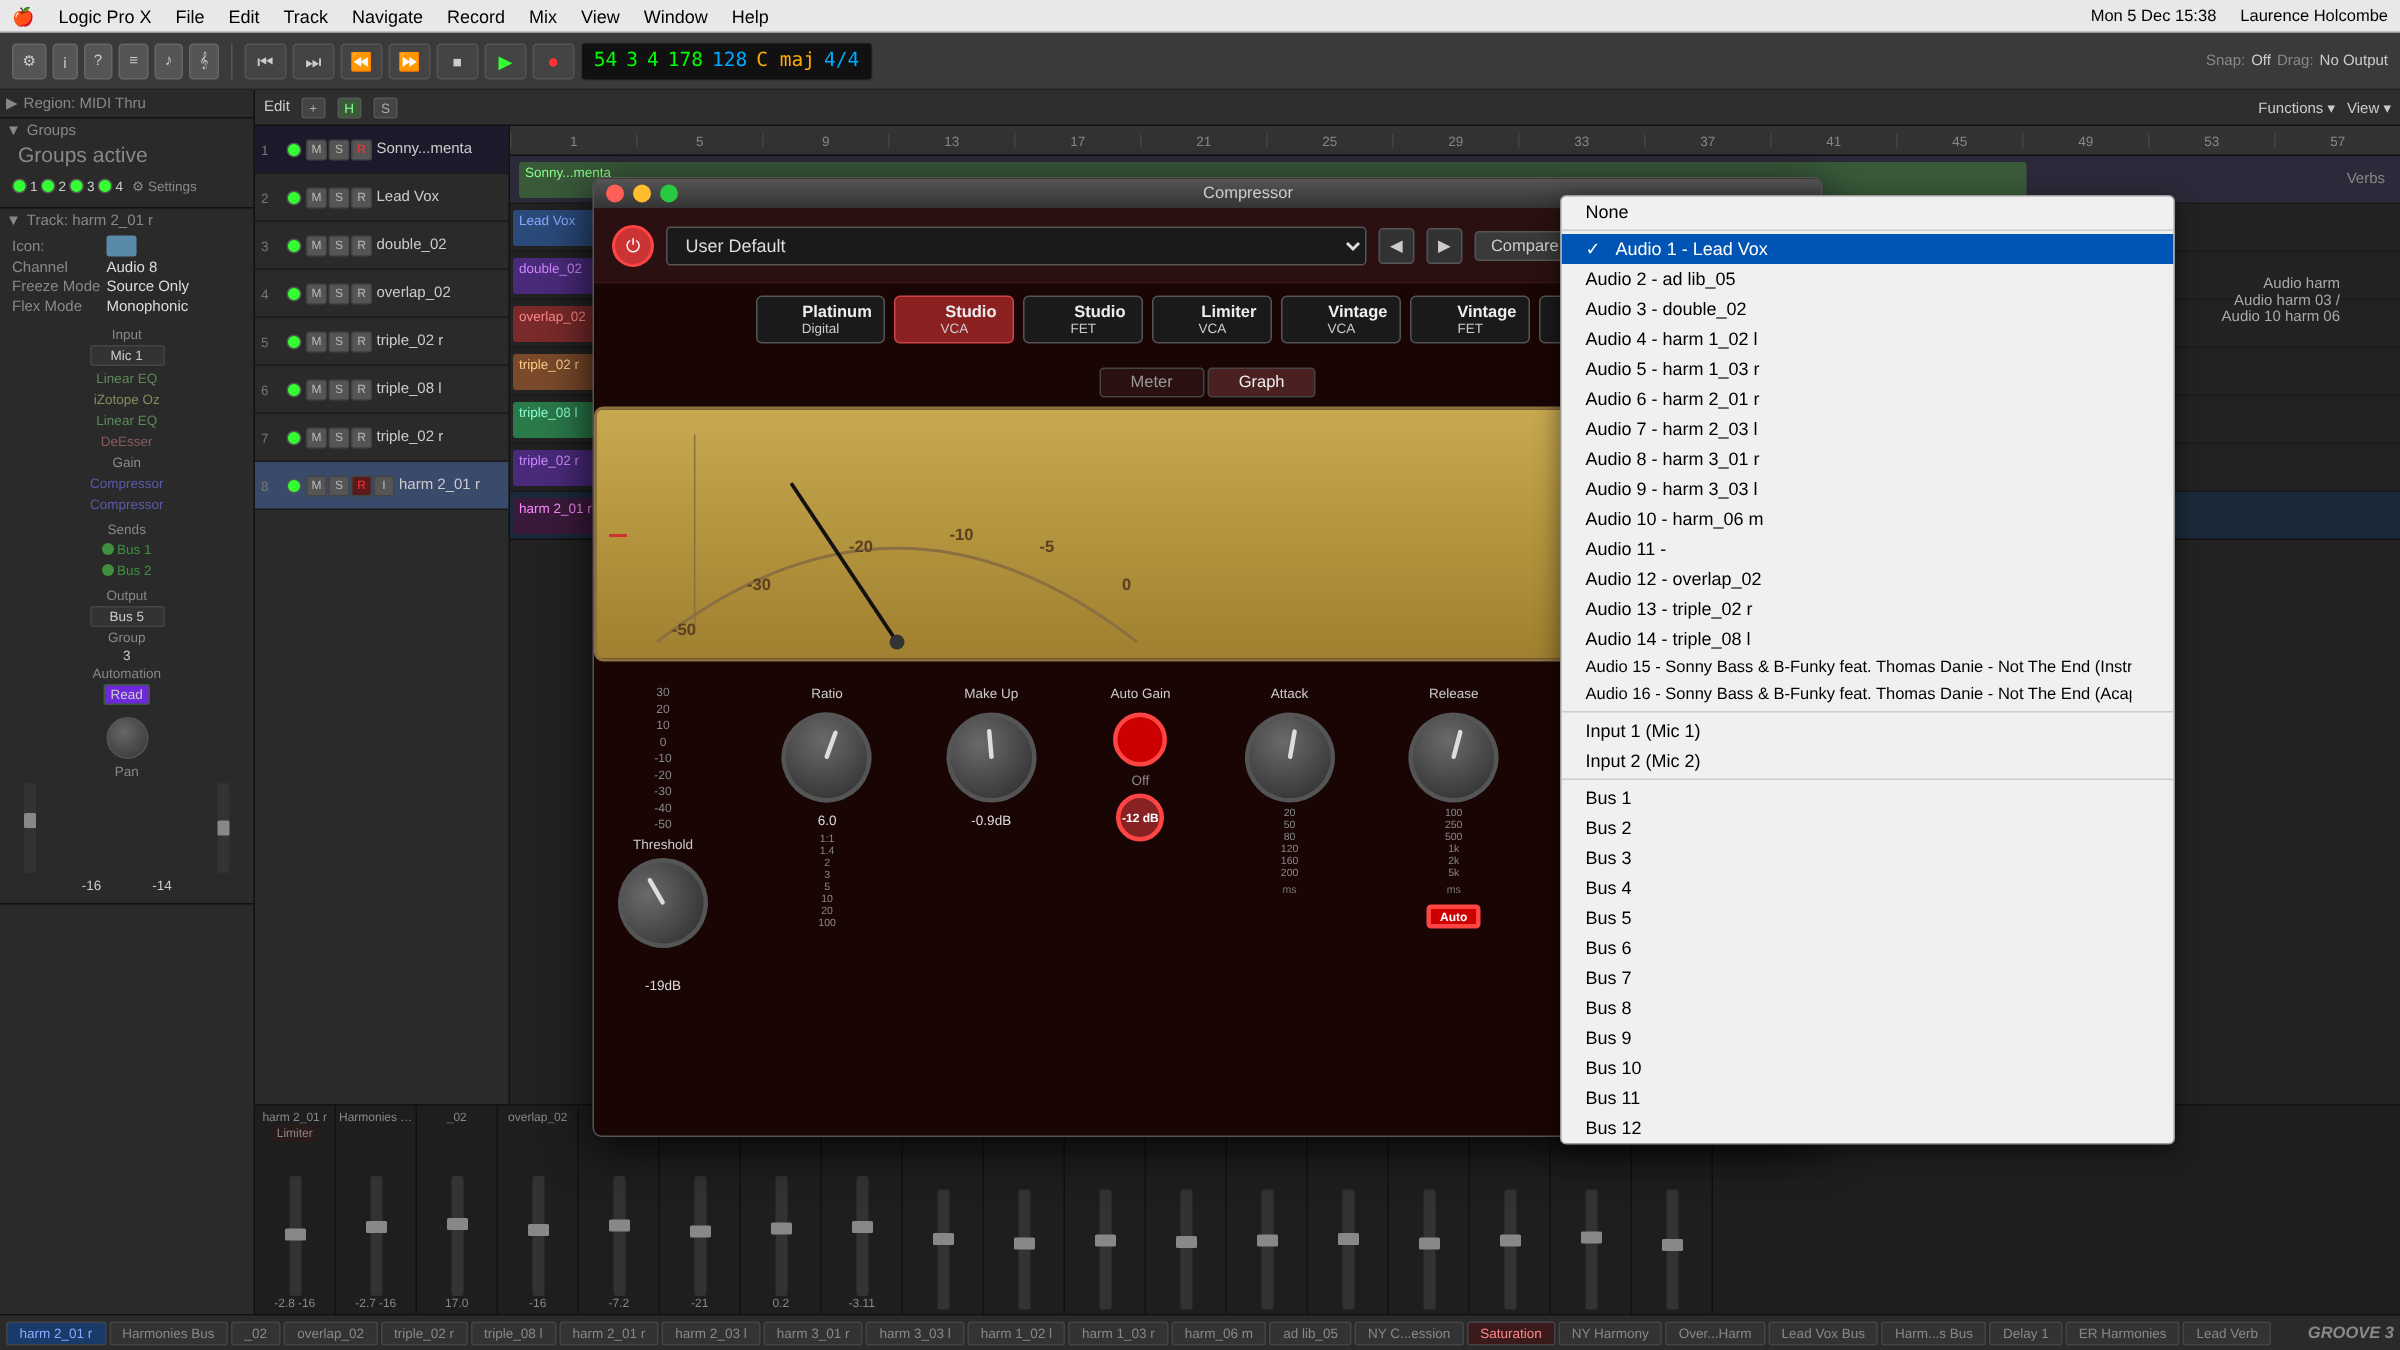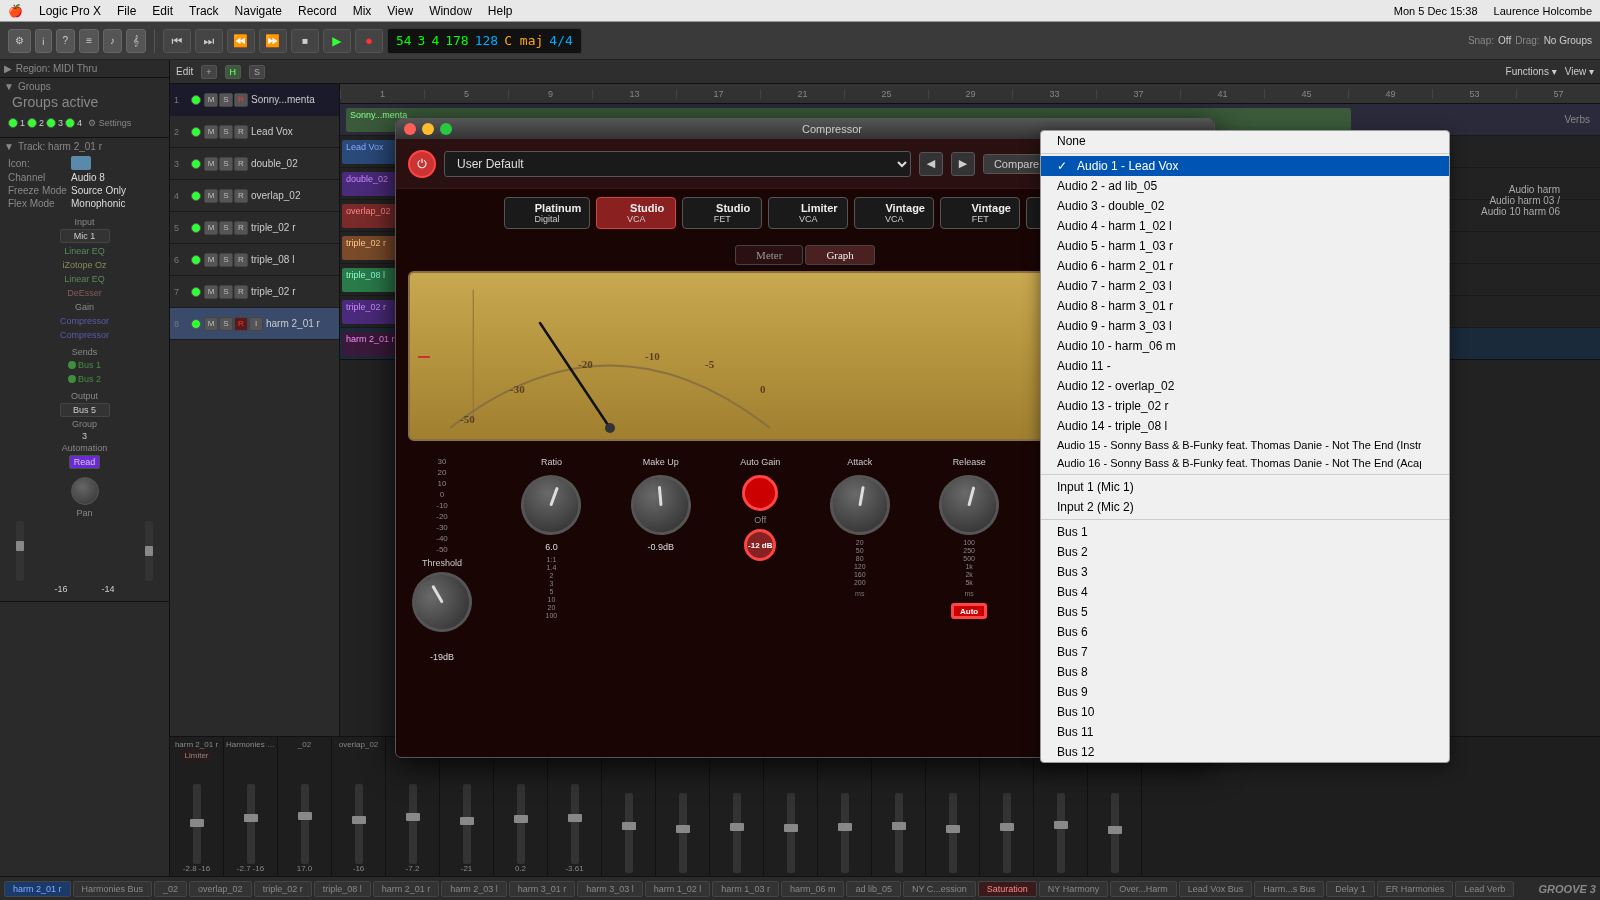--- a/index.html
+++ b/index.html
@@ -66,21 +66,21 @@
     .comp-action-btn { background: #3a3a3a; border: 1px solid #555; color: #ccc; padding: 3px 10px; border-radius: 3px; cursor: pointer; font-size: 11px; }
 
     
     #comp-types { display: flex; gap: 6px; padding: 8px 12px; background: #1a0505; justify-content: center; }
     .comp-type-btn { display: flex; flex-direction: column; align-items: center; padding: 4px 8px; border-radius: 4px; cursor: pointer; border: 1px solid #555; color: #ccc; font-size: 9px; min-width: 80px; }
     .comp-type-btn .main-label { font-size: 11px; font-weight: bold; color: #eee; margin-left: 22px; }
     .comp-type-btn.active { background: #8B2020; border-color: #cc4444; }
     .comp-type-btn.dark { background: #1a1a1a; }
 
     
-    #comp-meter-area { background: #1a0505; padding: 8px 12px; font-family: Liberation Serif, serif; }
+    #comp-meter-area { background: #1a0505; padding: 8px 0; }
     #meter-tabs { display: flex; gap: 2px; margin-bottom: 6px; justify-content: center; }
     .meter-tab { background: #2a1010; border: 1px solid #444; color: #999; padding: 3px 20px; cursor: pointer; border-radius: 3px; font-size: 11px; }
     .meter-tab.active { background: #4a2020; color: #eee; }
     #vu-meter { background: #b8a060; border-radius: 6px; height: 160px; position: relative; overflow: hidden; border: 2px solid #8a7040; }
 
     
     #comp-controls { display: flex; padding: 8px 12px; gap: 20px; background: #1a0505; justify-content: space-between; }
     .ctrl-group { display: flex; flex-direction: column; align-items: center; gap: 4px; }
     .ctrl-knob { width: 70px; height: 70px; border-radius: 50%; background: radial-gradient(circle at 38% 32%, #6a6a6a, #2a2a2a); border: 3px solid #555; position: relative; cursor: pointer; }
     .ctrl-knob::after { content: ''; position: absolute; top: 8px; left: 50%; width: 3px; height: 20px; background: #ddd; transform: translateX(-50%) rotate(0deg); transform-origin: bottom center; border-radius: 2px; }
@@ -142,21 +142,21 @@
     <span>4</span>
     <span>178</span>
     <span style="color:#0af">128</span>
     <span style="color:#fa0">C maj</span>
     <span style="color:#0af">4/4</span>
   </div>
   <div style="flex:1"></div>
   <span style="font-size:10px;color:#888">Snap:</span>
   <span style="font-size:10px;color:#ccc;cursor:pointer">Off</span>
   <span style="font-size:10px;color:#888">Drag:</span>
-  <span style="font-size:10px;color:#ccc;cursor:pointer">No Groups</span>
+  <span style="font-size:10px;color:#ccc;cursor:pointer">No Output</span>
 </div>
 
 <div id="main" style="position:relative">
 
   <div id="inspector">
     <div class="sidebar-group">
       <div class="sidebar-title">
         <span>▶</span>
           <span>Region: MIDI Thru</span>
       </div>
@@ -483,21 +483,21 @@
           </div>
         <div style="font-size:8px;color:#888">0.2</div>
       </div>
       <div class="mixer-channel">
         <div class="mixer-label">harm 2_03 l</div>
         <div class="mixer-fader-area">
             <div class="mixer-fader">
               <div class="mixer-fader-handle" style="top:30px"></div>
             </div>
           </div>
-        <div style="font-size:8px;color:#888">-3.61</div>
+        <div style="font-size:8px;color:#888">-3.11</div>
       </div>
       <div class="mixer-channel">
         <div class="mixer-label">harm 3_01 r</div>
         <div class="mixer-fader-area">
             <div class="mixer-fader">
               <div class="mixer-fader-handle" style="top:29px"></div>
             </div>
           </div>
         <div style="font-size:8px;color:#888"></div>
       </div>

